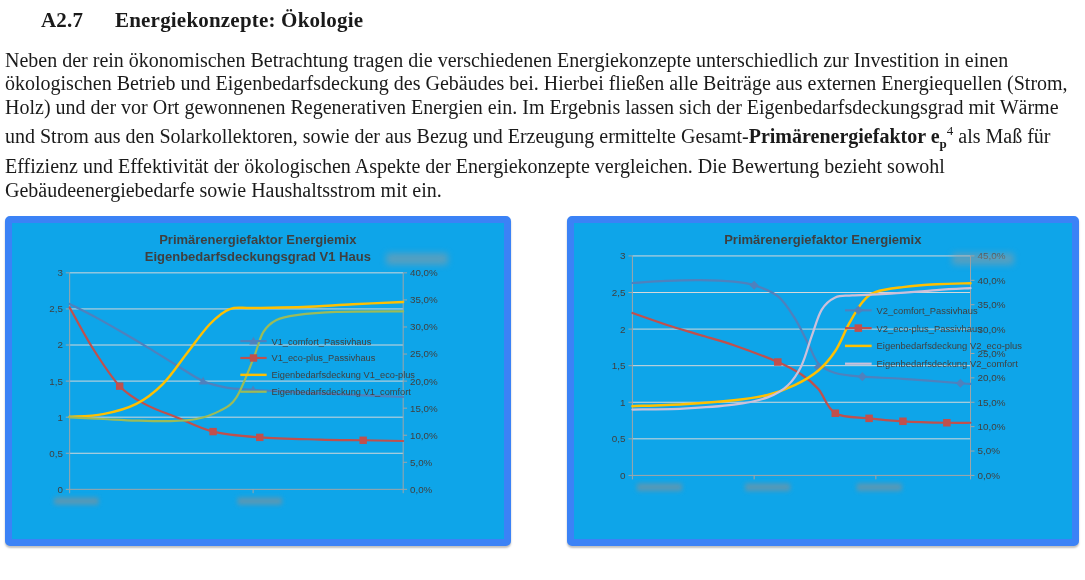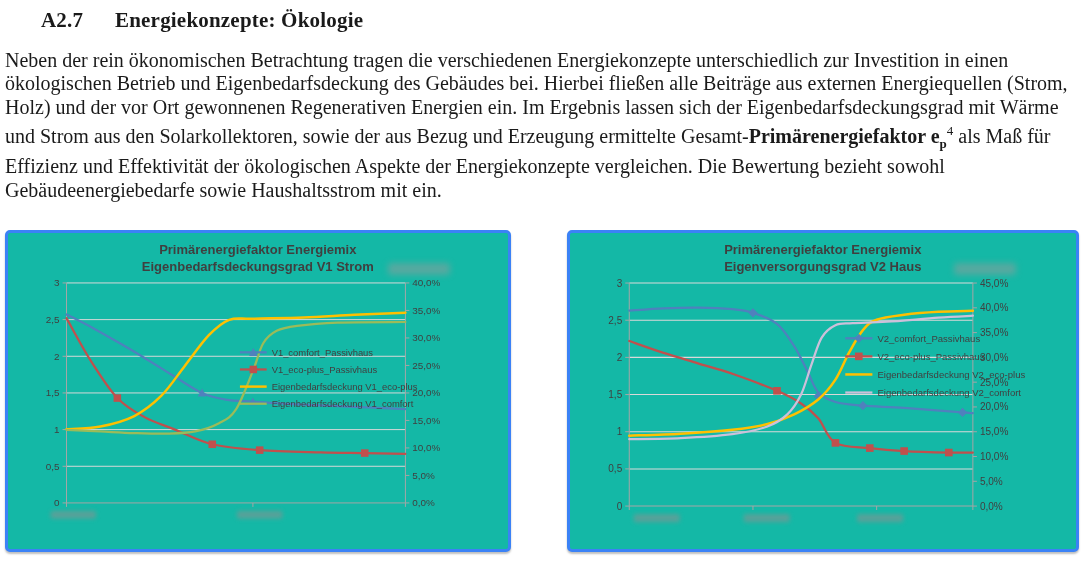--- a/index.html
+++ b/index.html
@@ -1,24 +1,24 @@
 <!DOCTYPE html>
 <html><head>
 <meta charset="utf-8">
 <style>
   html,body{margin:0;padding:0;background:#ffffff;}
   body{width:1085px;height:580px;overflow:hidden;font-family:"Liberation Serif", serif;color:#1a1a1a;}
   .page{padding:4px 6px 0 5px;}
   h1.doc-heading{font-size:21px;font-weight:bold;margin:4px 0 16px 0;letter-spacing:.2px;}
   h1.doc-heading .h-num{display:inline-block;min-width:74px;margin-left:36px;}
-  p.doc-paragraph{font-size:20px;line-height:23.4px;margin:0 0 28px 0;max-width:1080px;}
+  p.doc-paragraph{font-size:20px;line-height:23.4px;margin:0 0 14px 0;max-width:1080px;}
   p.doc-paragraph sub{font-size:13px;}
   p.doc-paragraph sup{font-size:13px;}
   .charts-row{display:flex;gap:56px;margin-top:9px;}
-  .chart-card{position:relative;background:#14b8a6;border:3px solid #3b82f6;border-radius:5px;
+  .chart-card{position:relative;background:#0ea5e9;border:7px solid #3b82f6;border-radius:5px;
       box-shadow:0 2px 2px rgba(0,0,0,0.25);}
   .chart-card.left{width:504px;height:316px;}
   .chart-card.right{width:511px;height:316px;}
   .chart-title{font-family:"Liberation Sans", sans-serif;font-weight:bold;font-size:13px;
       color:#3f3f3f;text-align:center;line-height:1.32;margin-top:8px;}
   .chart-svg{display:block;width:98%;margin:2px auto 0 auto;}
   .redacted-watermark{position:absolute;top:30px;left:76%;width:62px;height:12px;background:#9a9a9a;
       opacity:.5;border-radius:3px;filter:blur(3px);}
   text{font-family:"Liberation Sans", sans-serif;}
 </style>
@@ -33,21 +33,21 @@
 
   <p class="doc-paragraph">
     <span>Neben der rein ökonomischen Betrachtung tragen die verschiedenen Energiekonzepte unterschiedlich zur Investition in einen ökologischen Betrieb und Eigenbedarfsdeckung des Gebäudes bei. Hierbei fließen alle Beiträge aus externen Energiequellen (Strom, Holz) und der vor Ort gewonnenen Regenerativen Energien ein. Im Ergebnis lassen sich der Eigenbedarfsdeckungsgrad mit Wärme und Strom aus den Solarkollektoren, sowie der aus Bezug und Erzeugung ermittelte Gesamt-</span><b><span>Primärenergiefaktor e</span><sub>p</sub></b><sup>4</sup><span> als Maß für Effizienz und Effektivität der ökologischen Aspekte der Energiekonzepte vergleichen. Die Bewertung bezieht sowohl Gebäudeenergiebedarfe sowie Haushaltsstrom mit ein.</span>
   </p>
 
   <div class="charts-row">
 
     <div class="chart-card left">
       <div class="chart-title">
         <div>Primärenergiefaktor Energiemix</div>
-        <div>Eigenbedarfsdeckungsgrad V1 Strom</div>
+        <div>Eigenbedarfsdeckungsgrad V1 Haus</div>
       </div>
       <div class="redacted-watermark"></div>
       <svg id="chart-svg-0" class="chart-svg" viewBox="0 0 494 250">
           <defs>
             <filter id="blur0" x="-60%" y="-60%" width="220%" height="220%">
               <feGaussianBlur stdDeviation="2"></feGaussianBlur>
             </filter>
           </defs>
           <line x1="54" y1="191" x2="396" y2="191" stroke="#D9D9D9" stroke-width="1"></line>
           <line x1="54" y1="154.00000000000003" x2="396" y2="154.00000000000003" stroke="#D9D9D9" stroke-width="1"></line>
@@ -114,21 +114,20 @@
           <line x1="229" y1="110.6" x2="256" y2="110.6" stroke="#FFC000" stroke-width="2.5"></line>
           <text x="261" y="114.1" font-size="9.5" fill="#404040">Eigenbedarfsdeckung V1_eco-plus</text>
           <line x1="229" y1="127.9" x2="256" y2="127.9" stroke="#9BBB59" stroke-width="2.25"></line>
           <text x="261" y="131.4" font-size="9.5" fill="#404040">Eigenbedarfsdeckung V1_comfort</text>
         </svg>
     </div>
 
     <div class="chart-card right">
       <div class="chart-title">
         <div>Primärenergiefaktor Energiemix</div>
-        <div>Eigenversorgungsgrad V2 Haus</div>
       </div>
       <div class="redacted-watermark"></div>
       <svg id="chart-svg-1" class="chart-svg" viewBox="0 0 494 250">
           <defs>
             <filter id="blur1" x="-60%" y="-60%" width="220%" height="220%">
               <feGaussianBlur stdDeviation="2"></feGaussianBlur>
             </filter>
           </defs>
           <line x1="54" y1="191" x2="396" y2="191" stroke="#D9D9D9" stroke-width="1"></line>
           <line x1="54" y1="154.00000000000003" x2="396" y2="154.00000000000003" stroke="#D9D9D9" stroke-width="1"></line>

